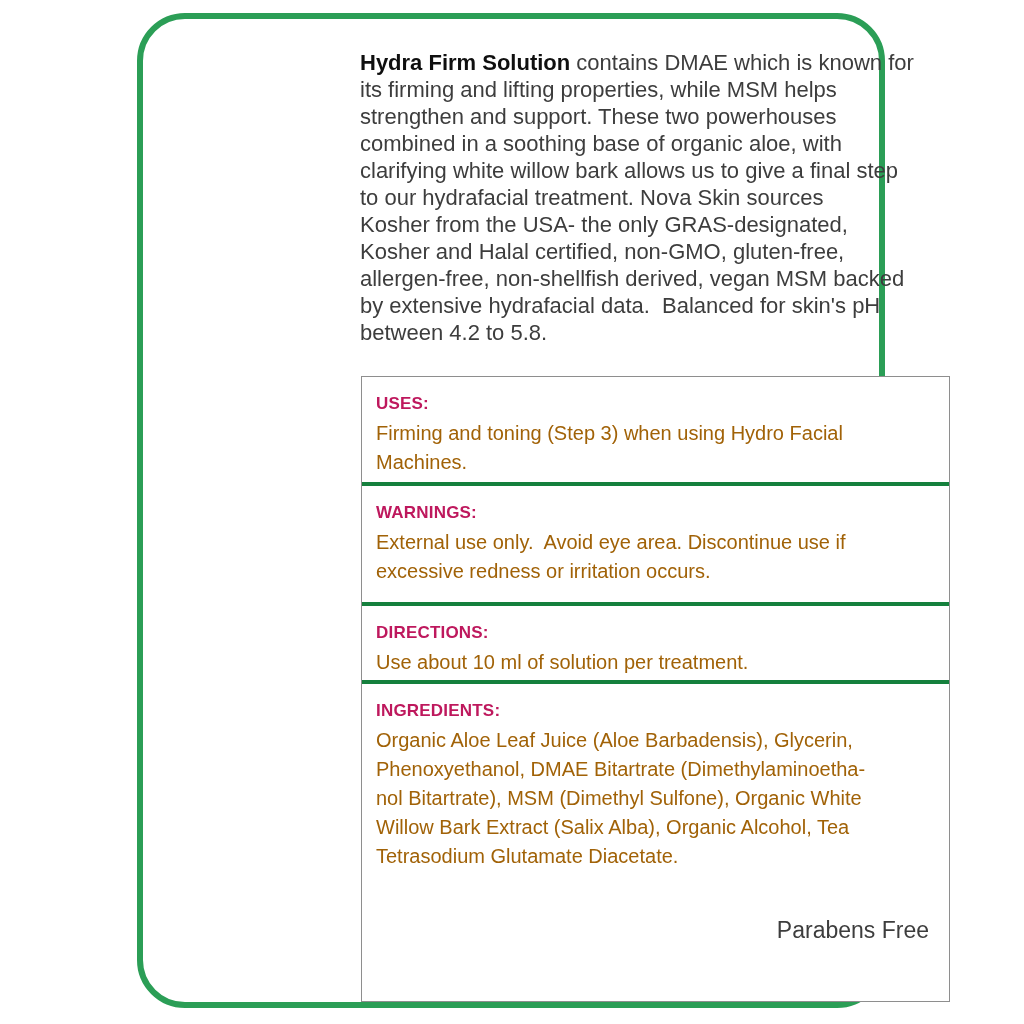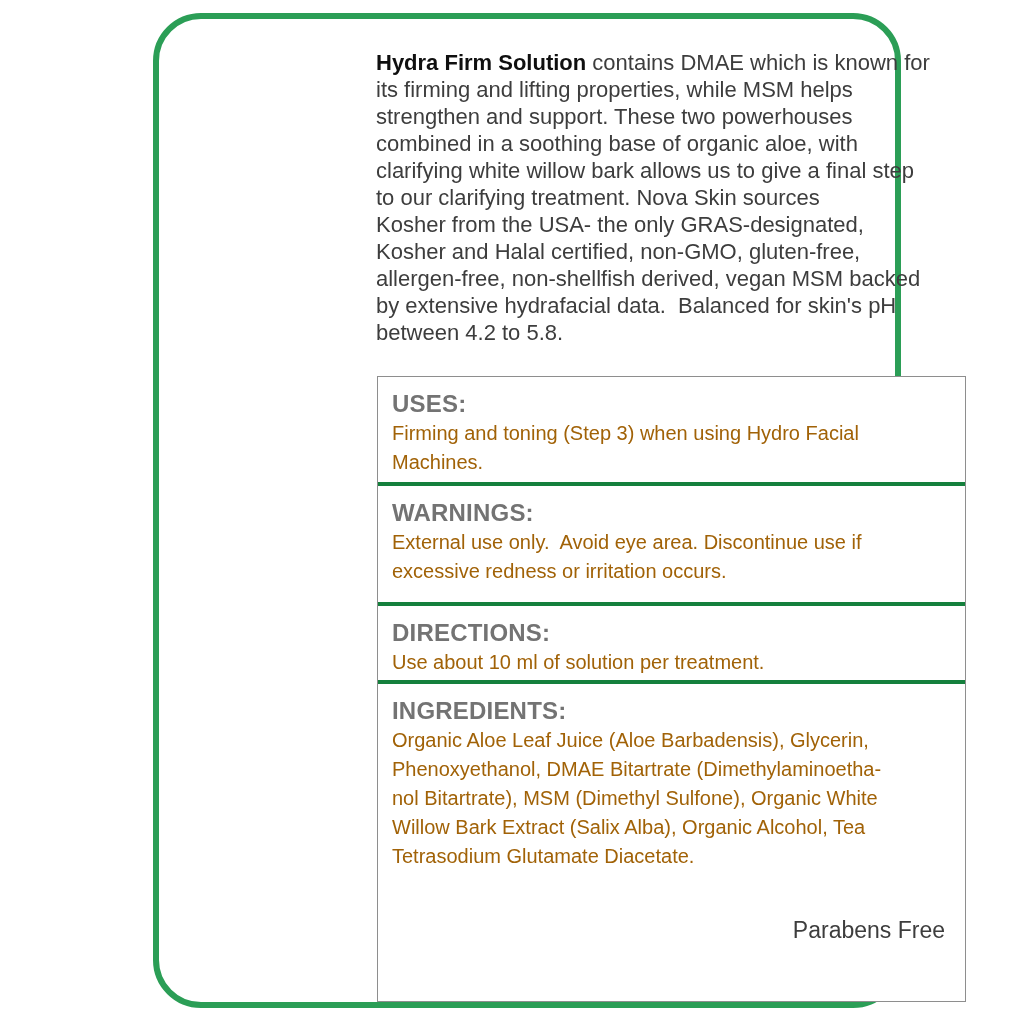--- a/index.html
+++ b/index.html
@@ -6,21 +6,21 @@
   .page {
     position: relative;
     width: 1024px;
     height: 1024px;
     background: #ffffff;
     font-family: "Liberation Sans", sans-serif;
     overflow: hidden;
   }
   .frame {
     position: absolute;
-    left: 153px;
+    left: 137px;
     top: 13px;
     width: 748px;
     height: 995px;
     border: 6px solid #2b9e56;
     border-radius: 48px;
     box-sizing: border-box;
     background: #ffffff;
   }
   .intro {
     position: absolute;
@@ -51,24 +51,24 @@
     box-sizing: border-box;
     padding: 13px 16px 0 14px;
   }
   .section + .section { border-top: 4px solid #15803d; }
   .sec-uses        { height: 105px; }
   .sec-warnings    { height: 120px; }
   .sec-directions  { height: 78px;  }
   .sec-ingredients { height: 280px; }
   .section h3 {
     margin: 0 0 2px 0;
-    font-size: 24px;
+    font-size: 17px;
     font-weight: bold;
     line-height: 27px;
-    color: #737373;
+    color: #be185d;
     letter-spacing: 0.2px;
   }
   .section .line {
     font-size: 20px;
     line-height: 29px;
     color: #a16207;
     white-space: pre;
   }
   .footnote {
     position: absolute;
@@ -83,21 +83,21 @@
 
 <div class="page">
   <div class="frame">
 
     <div class="intro">
       <div class="line"><span class="product-name">Hydra Firm Solution</span><span> contains DMAE which is known for</span></div>
       <div class="line">its firming and lifting properties, while MSM helps</div>
       <div class="line">strengthen and support. These two powerhouses</div>
       <div class="line">combined in a soothing base of organic aloe, with</div>
       <div class="line">clarifying white willow bark allows us to give a final step</div>
-      <div class="line">to our clarifying treatment. Nova Skin sources</div>
+      <div class="line">to our hydrafacial treatment. Nova Skin sources</div>
       <div class="line">Kosher from the USA- the only GRAS-designated,</div>
       <div class="line">Kosher and Halal certified, non-GMO, gluten-free,</div>
       <div class="line">allergen-free, non-shellfish derived, vegan MSM backed</div>
       <div class="line">by extensive hydrafacial data.  Balanced for skin's pH</div>
       <div class="line">between 4.2 to 5.8.</div>
     </div>
 
     <div class="info-box">
 
       <div class="section sec-uses">

